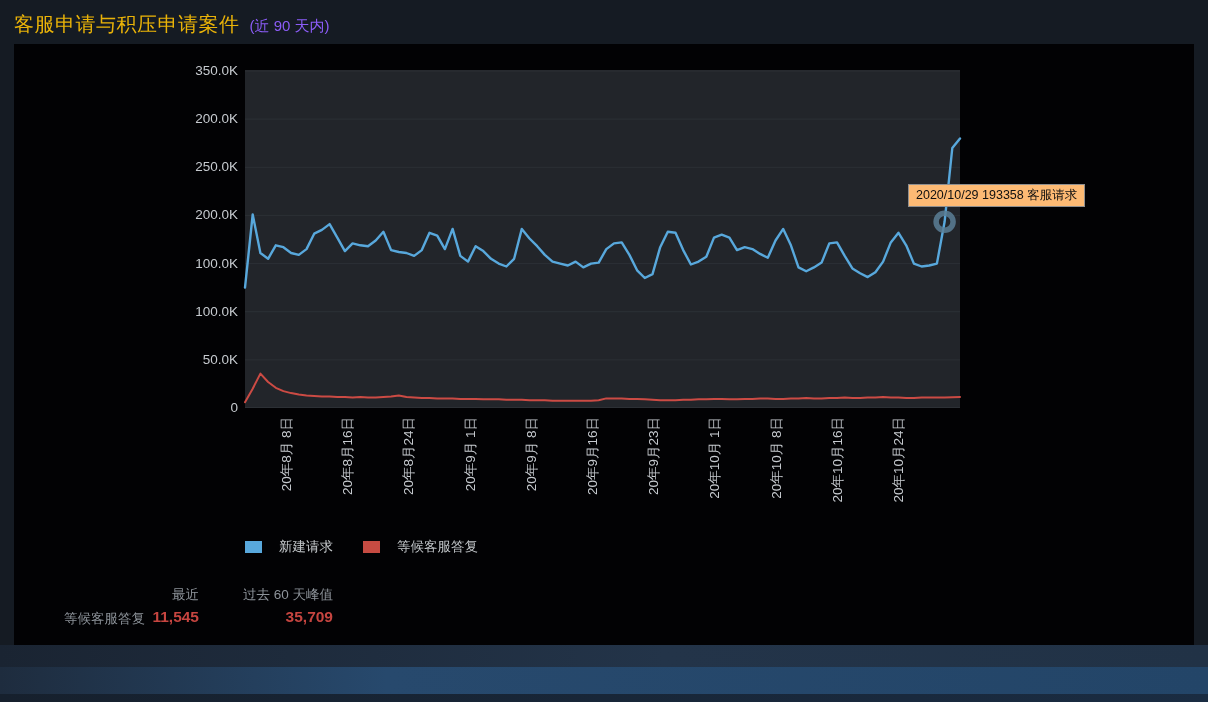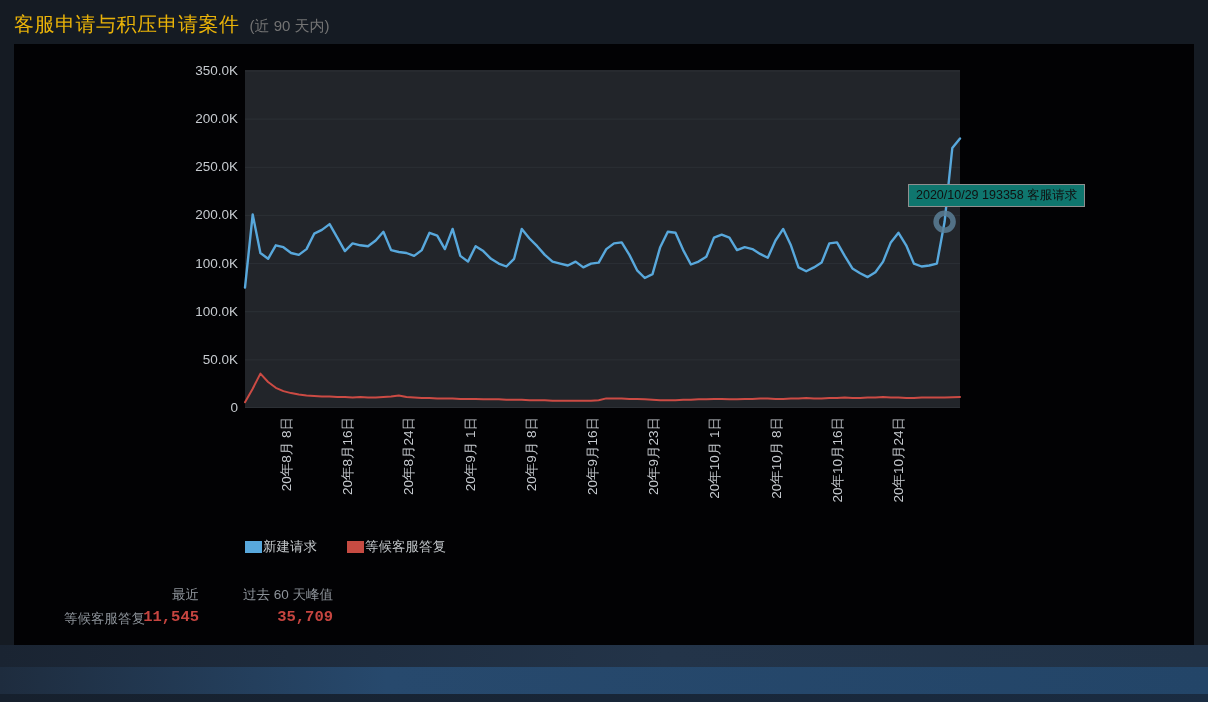--- a/index.html
+++ b/index.html
@@ -12,54 +12,54 @@
   }
   .band-a { position: absolute; left: 0; top: 645px; width: 1208px; height: 22px;
     background: linear-gradient(90deg, #1a2432 0%, #233449 55%, #213246 100%); }
   .band-b { position: absolute; left: 0; top: 667px; width: 1208px; height: 27px;
     background: linear-gradient(90deg, #1e2c3e 0%, #27496d 32%, #234568 100%); }
   .band-c { position: absolute; left: 0; top: 694px; width: 1208px; height: 8px;
     background: linear-gradient(90deg, #16202d 0%, #1a2c42 100%); }
 
   .page-header { position: absolute; left: 14px; top: 11px; white-space: nowrap; }
   .page-title { color: #eab308; font-size: 20px; letter-spacing: 0.5px; }
-  .page-subtitle { color: #737373; font-size: 15px; margin-left: 10px; }
+  .page-subtitle { color: #8b5cf6; font-size: 15px; margin-left: 10px; }
 
   .stats-panel { position: absolute; left: 14px; top: 44px; width: 1180px; height: 601px;
     background: #020204; }
 
   .plot-area { position: absolute; left: 245px; top: 70px; width: 715px; height: 338px;
     background: #22252a; }
   #chart-svg { overflow: visible; display: block; }
 
   .y-label { position: absolute; left: 166px; width: 72px; text-align: right;
     color: #c6cacf; font-size: 13.5px; line-height: 18px; }
   .x-label { position: absolute; top: 527px; width: 110px; text-align: right;
     color: #c6cacf; font-size: 13.5px; line-height: 17px; white-space: nowrap;
     transform: rotate(-90deg); transform-origin: 0 0; }
 
   .legend { position: absolute; left: 245px; top: 538px; display: flex; gap: 30px;
     align-items: center; }
-  .legend-item { display: flex; align-items: center; gap: 1px;
+  .legend-item { display: flex; align-items: center; gap: 17px;
     color: #c2c6c9; font-size: 13.5px; }
   .legend-swatch { width: 17px; height: 12px; display: inline-block; }
 
-  .tooltip { position: absolute; left: 908px; top: 184px; background: #0f766e;
+  .tooltip { position: absolute; left: 908px; top: 184px; background: #fdba74;
     border: 1px solid #8f8f8f; color: #101010; font-size: 12.5px; line-height: 15px;
     padding: 3px 7px; white-space: nowrap; }
 
   .stat-hdr { position: absolute; text-align: right; color: #8d939a; font-size: 13.5px; }
   .stat-label { position: absolute; text-align: right; color: #8d939a; font-size: 13.5px; }
   .stat-value { position: absolute; text-align: right; font-size: 15.5px; font-weight: bold; }
   .c-label { left: 33px;  width: 112px; }
   .c-recent { left: 133px; width: 66px; }
   .c-peak { left: 211px; width: 122px; }
   .r-hdr { top: 586px; }
   .r-lbl { top: 610px; }
-  .r-val { top: 608px; font-family: Liberation Mono, monospace; }
+  .r-val { top: 608px; }
 </style>
 </head>
 <body>
 
 <div class="band-a"></div>
 <div class="band-b"></div>
 <div class="band-c"></div>
 
 <div class="page-header">
   <span class="page-title">客服申请与积压申请案件</span><span class="page-subtitle">(近 90 天内)</span>

